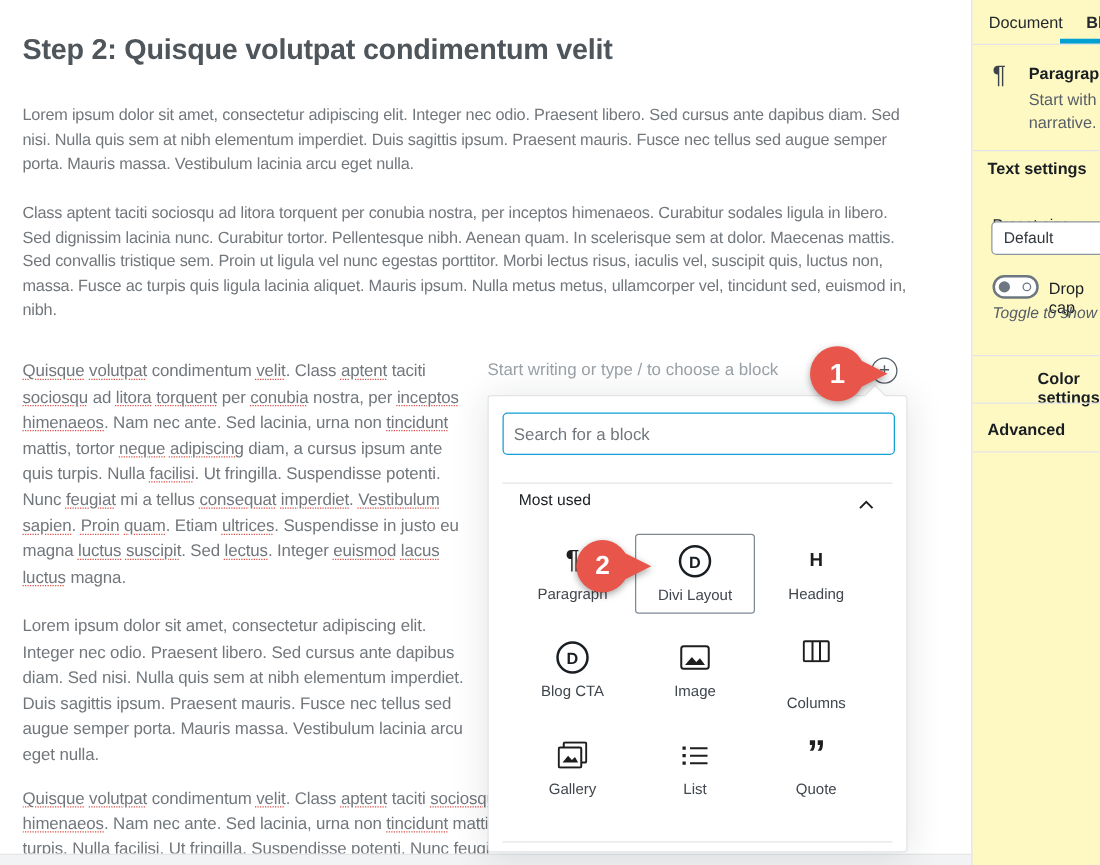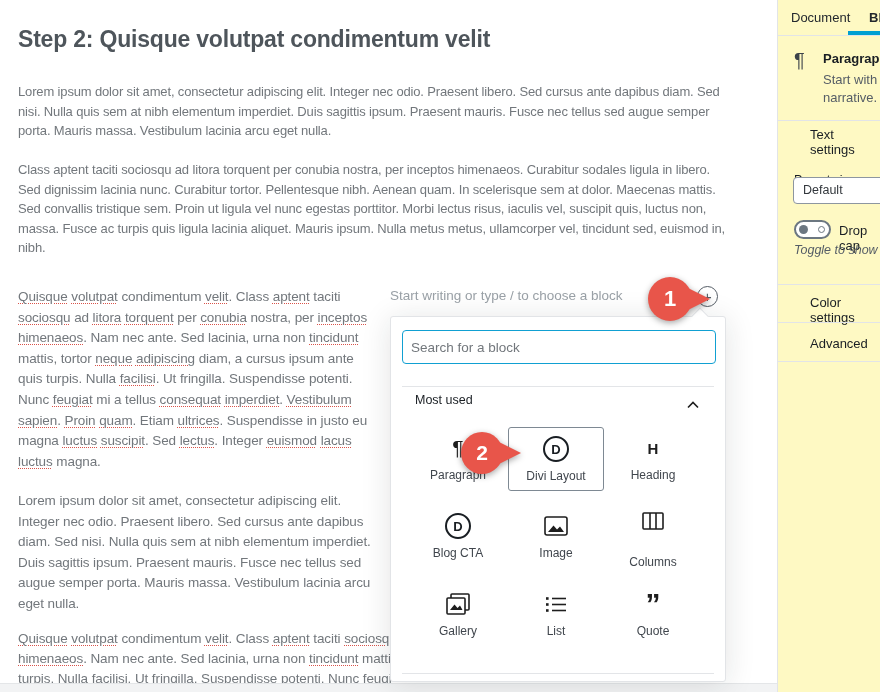--- a/index.html
+++ b/index.html
@@ -93,21 +93,21 @@
     color:#191e23;
   }
   .sb-div { position:absolute; left:0; right:0; height:1px; background:#e2e4e7; }
   .tab { position:absolute; top:0; height:35px; line-height:35px; font-size:13px; color:#23282d; cursor:pointer; background:none; border:none; font-family:"Liberation Sans", sans-serif; }
   .tab-document { left:13px; }
   .tab-block { left:91px; font-weight:600; }
   .tab-indicator { position:absolute; left:70px; top:31px; width:60px; height:4px; background:#00a0d2; }
   .card-pilcrow { position:absolute; left:16px; top:49px; font-size:20px; color:#3c434a; }
   .card-title { position:absolute; left:45px; top:51px; font-size:13px; font-weight:700; color:#191e23; }
   .card-desc { position:absolute; left:45px; font-size:13px; color:#555d66; white-space:nowrap; }
-  .panel-title { position:absolute; left:32px; font-size:13px; font-weight:400; color:#191e23; }
+  .panel-title { position:absolute; left:12px; font-size:13px; font-weight:700; color:#191e23; }
   .field-label { position:absolute; left:16px; font-size:12.5px; color:#191e23; }
   .preset-select {
     position:absolute; left:15px; top:177px; width:150px; height:27px;
     border:1px solid #8d96a0; border-radius:4px; background:#fff;
     font-size:12.5px; color:#32373c; text-align:left; padding:0 0 0 9px;
     line-height:25px; font-family:"Liberation Sans", sans-serif; cursor:pointer;
   }
   .toggle { position:absolute; left:16px; top:220px; width:37px; height:19px;
     border:2px solid #6c7781; border-radius:10px; background:#fff; cursor:pointer; }
   .toggle .knob { position:absolute; left:3px; top:3px; width:9px; height:9px; border-radius:50%; background:#6c7781; }
@@ -277,20 +277,20 @@
     <button class="preset-select">Default</button>
 
     <div class="toggle">
       <span class="knob"></span>
       <span class="hole"></span>
     </div>
     <div class="dropcap-label">Drop cap</div>
     <div class="toggle-help">Toggle to show a large initial letter.</div>
 
     <div class="sb-div" style="top:284px;"></div>
-    <div class="panel-title" style="top:295px;">Color settings</div>
+    <div class="panel-title" style="top:295px;margin-left:40px;">Color settings</div>
     <div class="sb-div" style="top:322px;"></div>
     <div class="panel-title" style="top:336px;">Advanced</div>
     <div class="sb-div" style="top:361px;"></div>
   </aside>
 
   <div class="bottom-strip"></div>
 </div>
 
 </body></html>

